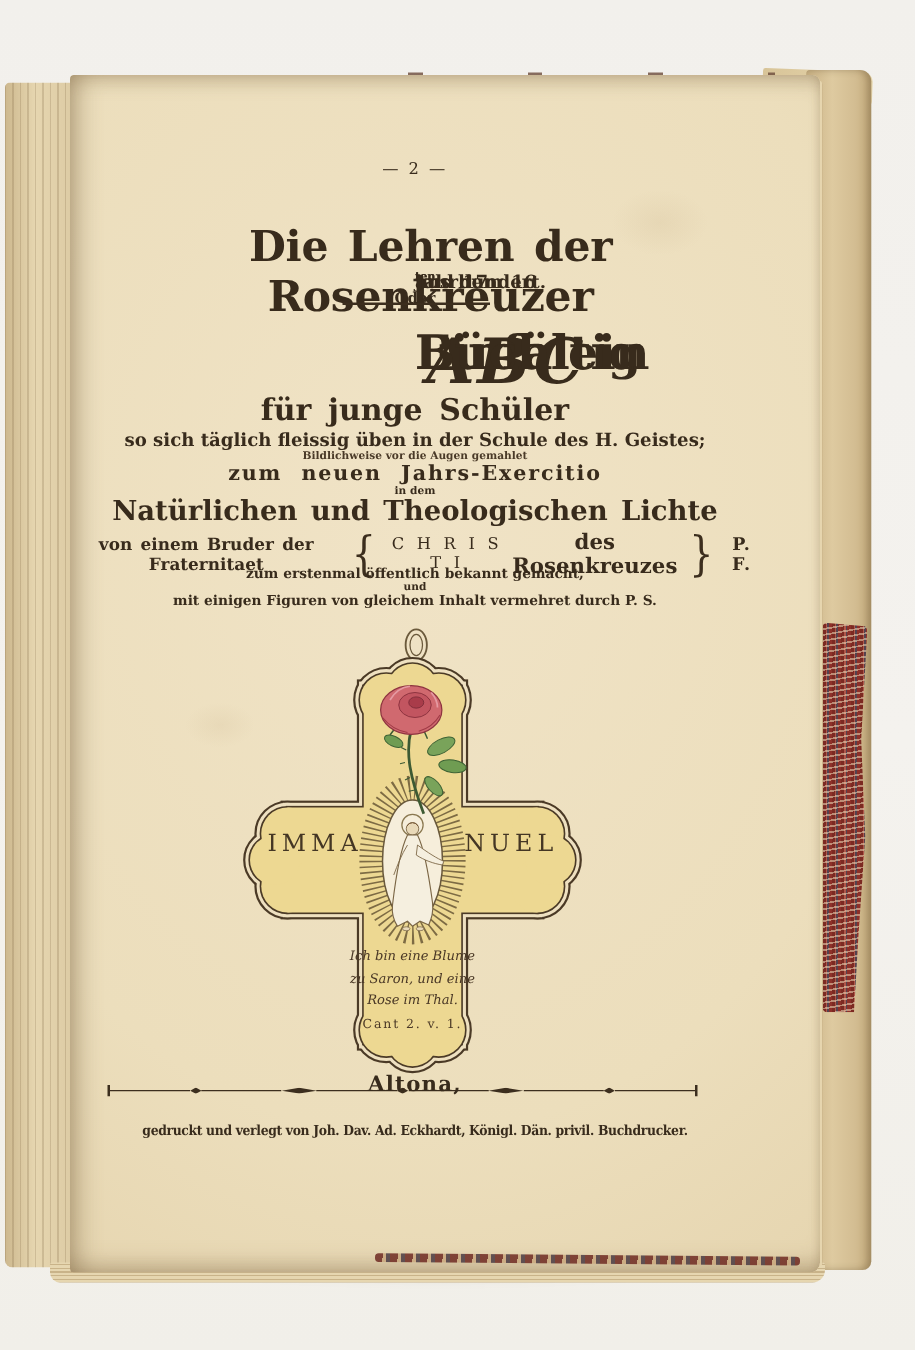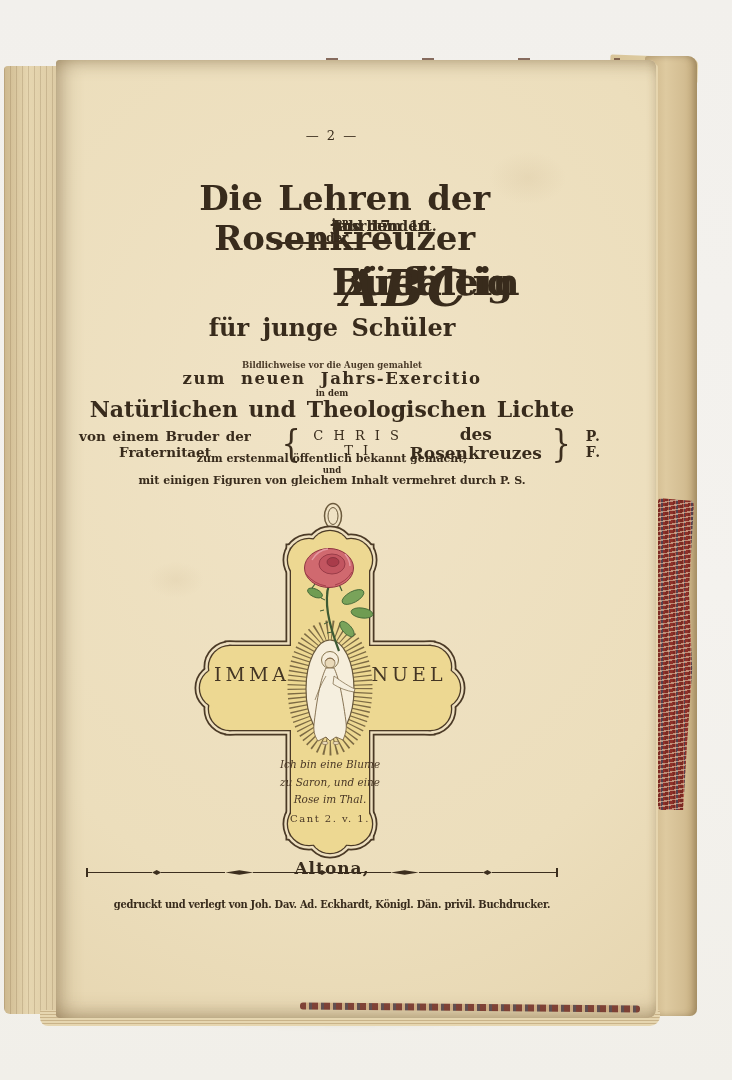--- a/index.html
+++ b/index.html
@@ -114,20 +114,21 @@
     <div class="rule-short"></div>
     <div class="c connector">Oder</div>
 
     <div class="c main-title">
         <span>Einfältig</span>
         <span class="abc">ABC</span>
         <span>Büchlein</span>
       </div>
 
     <div class="c sub1">für junge Schüler</div>
+    <div class="c sub2">so sich täglich fleissig üben in der Schule des H. Geistes;</div>
     <div class="c sub3">Bildlichweise vor die Augen gemahlet</div>
     <div class="c exercitio">zum neuen Jahrs-Exercitio</div>
     <div class="c indem">in dem</div>
     <div class="c light">Natürlichen und Theologischen Lichte</div>
 
     <div class="c fraternity">
       <span class="fr-prefix">von einem Bruder der Fraternitaet</span>
       <span class="fr-brace">{</span>
       <span class="fr-stack">
         <span class="fr-top">C H R I S T I</span>

